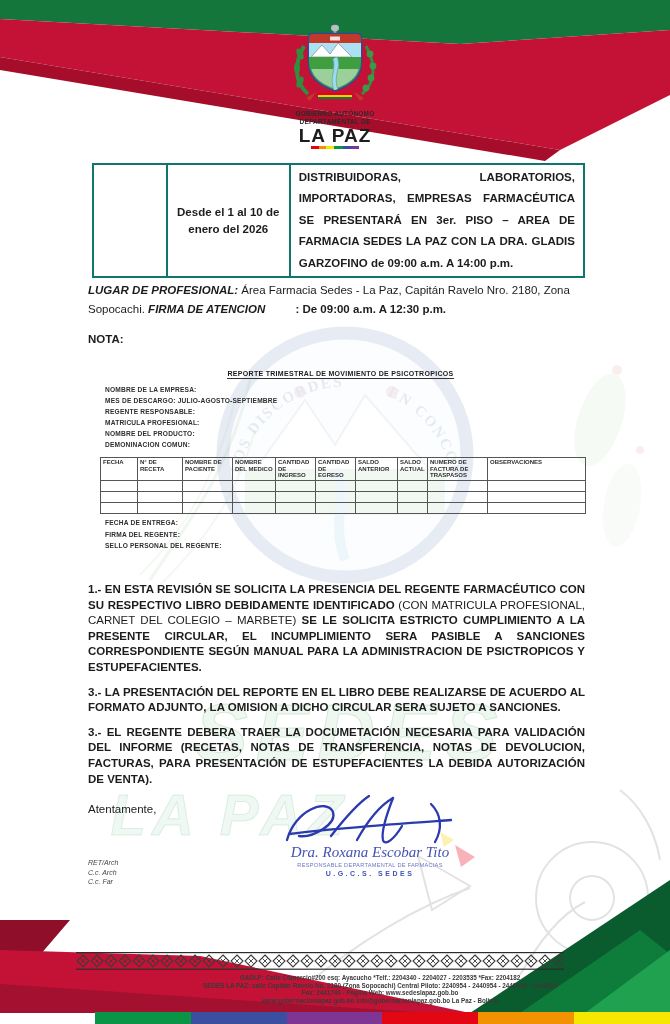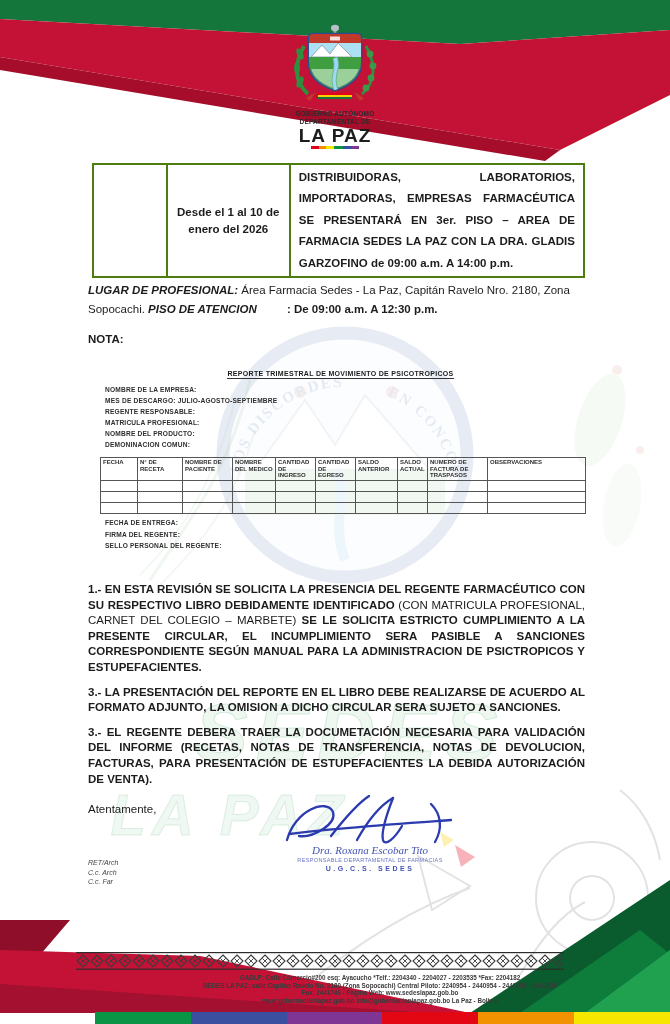--- a/index.html
+++ b/index.html
@@ -14,21 +14,21 @@
   .org-small{font-size:6.5px;font-weight:800;letter-spacing:.2px;color:#2b2b2b;line-height:7.5px;}
   .org-big{font-size:19px;font-weight:900;letter-spacing:1px;color:#1d1d1d;line-height:19px;margin-top:1px;}
   .rainbow-bar{width:48px;height:2.5px;margin:1px auto 0;
      background:linear-gradient(90deg,#e3001b 0 16%,#f39200 16% 32%,#f7e700 32% 48%,#0a9445 48% 66%,#3b4fa0 66% 83%,#7e3594 83% 100%);}
 
   
   #watermarks{left:0;top:0;z-index:0;pointer-events:none;}
 
   
   table.schedule{position:absolute;left:92px;top:163px;width:493px;height:105px;border-collapse:collapse;z-index:2;}
-  table.schedule td{border:2px solid #4d7c0f;vertical-align:middle;}
+  table.schedule td{border:2px solid #0f766e;vertical-align:middle;}
   td.sched-empty{width:78px;}
   td.sched-date{width:118px;text-align:center;font-weight:bold;font-size:11.5px;line-height:17px;padding:0 6px;}
   td.sched-details{width:297px;font-weight:bold;font-size:11.5px;line-height:21.4px;text-align:justify;padding:2px 8px;vertical-align:top;}
 
   
   .bodytext{left:88px;width:505px;z-index:2;font-size:11.5px;}
   #presentation-par{top:281px;line-height:19px;font-weight:400;}
   .bi{font-weight:bold;font-style:italic;}
   .b{font-weight:bold;margin-left:27px;}
   #note-label{top:333px;font-weight:bold;}
@@ -46,21 +46,21 @@
   .signoff-line{font-size:6.6px;font-weight:700;letter-spacing:.2px;line-height:11.5px;color:#2e2e2e;}
 
   
   #paragraphs{top:582px;line-height:15.6px;}
   #paragraphs p{margin:0 8px 9px 0;font-weight:bold;text-align:justify;}
   #paragraphs .reg{font-weight:400;}
   #closing{font-weight:normal;margin-top:15px;}
 
   
   #signature-block{left:255px;top:788px;width:230px;text-align:center;z-index:2;}
-  .stamp-name{font-family:"Liberation Serif",serif;font-style:italic;font-size:11px;color:#4452b5;margin-top:-12px;}
+  .stamp-name{font-family:"Liberation Serif",serif;font-style:italic;font-size:15px;color:#4452b5;margin-top:-12px;}
   .stamp-role{font-size:5.6px;color:#6b76c4;letter-spacing:.3px;margin-top:1px;}
   .stamp-unit{font-size:7px;color:#4452b5;font-weight:bold;letter-spacing:2.5px;margin-top:2px;}
   #reference-block{left:88px;top:858px;z-index:2;}
   .ref-line{font-size:7px;font-style:italic;color:#444;line-height:9.5px;}
 
   
   #footer-shapes{left:0;top:880px;z-index:1;}
   #andean-band{left:76px;top:952px;z-index:3;}
   #footer-text{left:110px;top:974px;width:540px;text-align:center;z-index:4;}
   .footer-line{font-size:6.3px;font-weight:700;color:#3a3a3a;line-height:7.6px;}
@@ -178,21 +178,21 @@
       <td class="sched-empty"></td>
       <td class="sched-date">Desde el 1 al 10 de enero del 2026</td>
       <td class="sched-details">DISTRIBUIDORAS, LABORATORIOS, IMPORTADORAS, EMPRESAS FARMACÉUTICA SE PRESENTARÁ EN 3er. PISO – AREA DE FARMACIA SEDES LA PAZ CON LA DRA. GLADIS GARZOFINO de 09:00 a.m. A 14:00 p.m.</td>
     </tr>
   </tbody>
     </table>
 
   <div id="presentation-par" class="abs bodytext">
     <span class="bi">LUGAR DE PROFESIONAL:</span>
     <span> Área Farmacia Sedes - La Paz, Capitán Ravelo Nro. 2180, Zona Sopocachi. </span>
-    <span class="bi">PISO DE ATENCION</span>
+    <span class="bi">FIRMA DE ATENCION</span>
     <span class="b">: De 09:00 a.m. A 12:30 p.m.</span>
   </div>
 
   <div id="note-label" class="abs bodytext">NOTA:</div>
 
   <div id="form-title-wrap" class="abs">
     <span id="form-title">REPORTE TRIMESTRAL DE MOVIMIENTO DE PSICOTROPICOS</span>
   </div>
 
   <div id="form-fields" class="abs">

